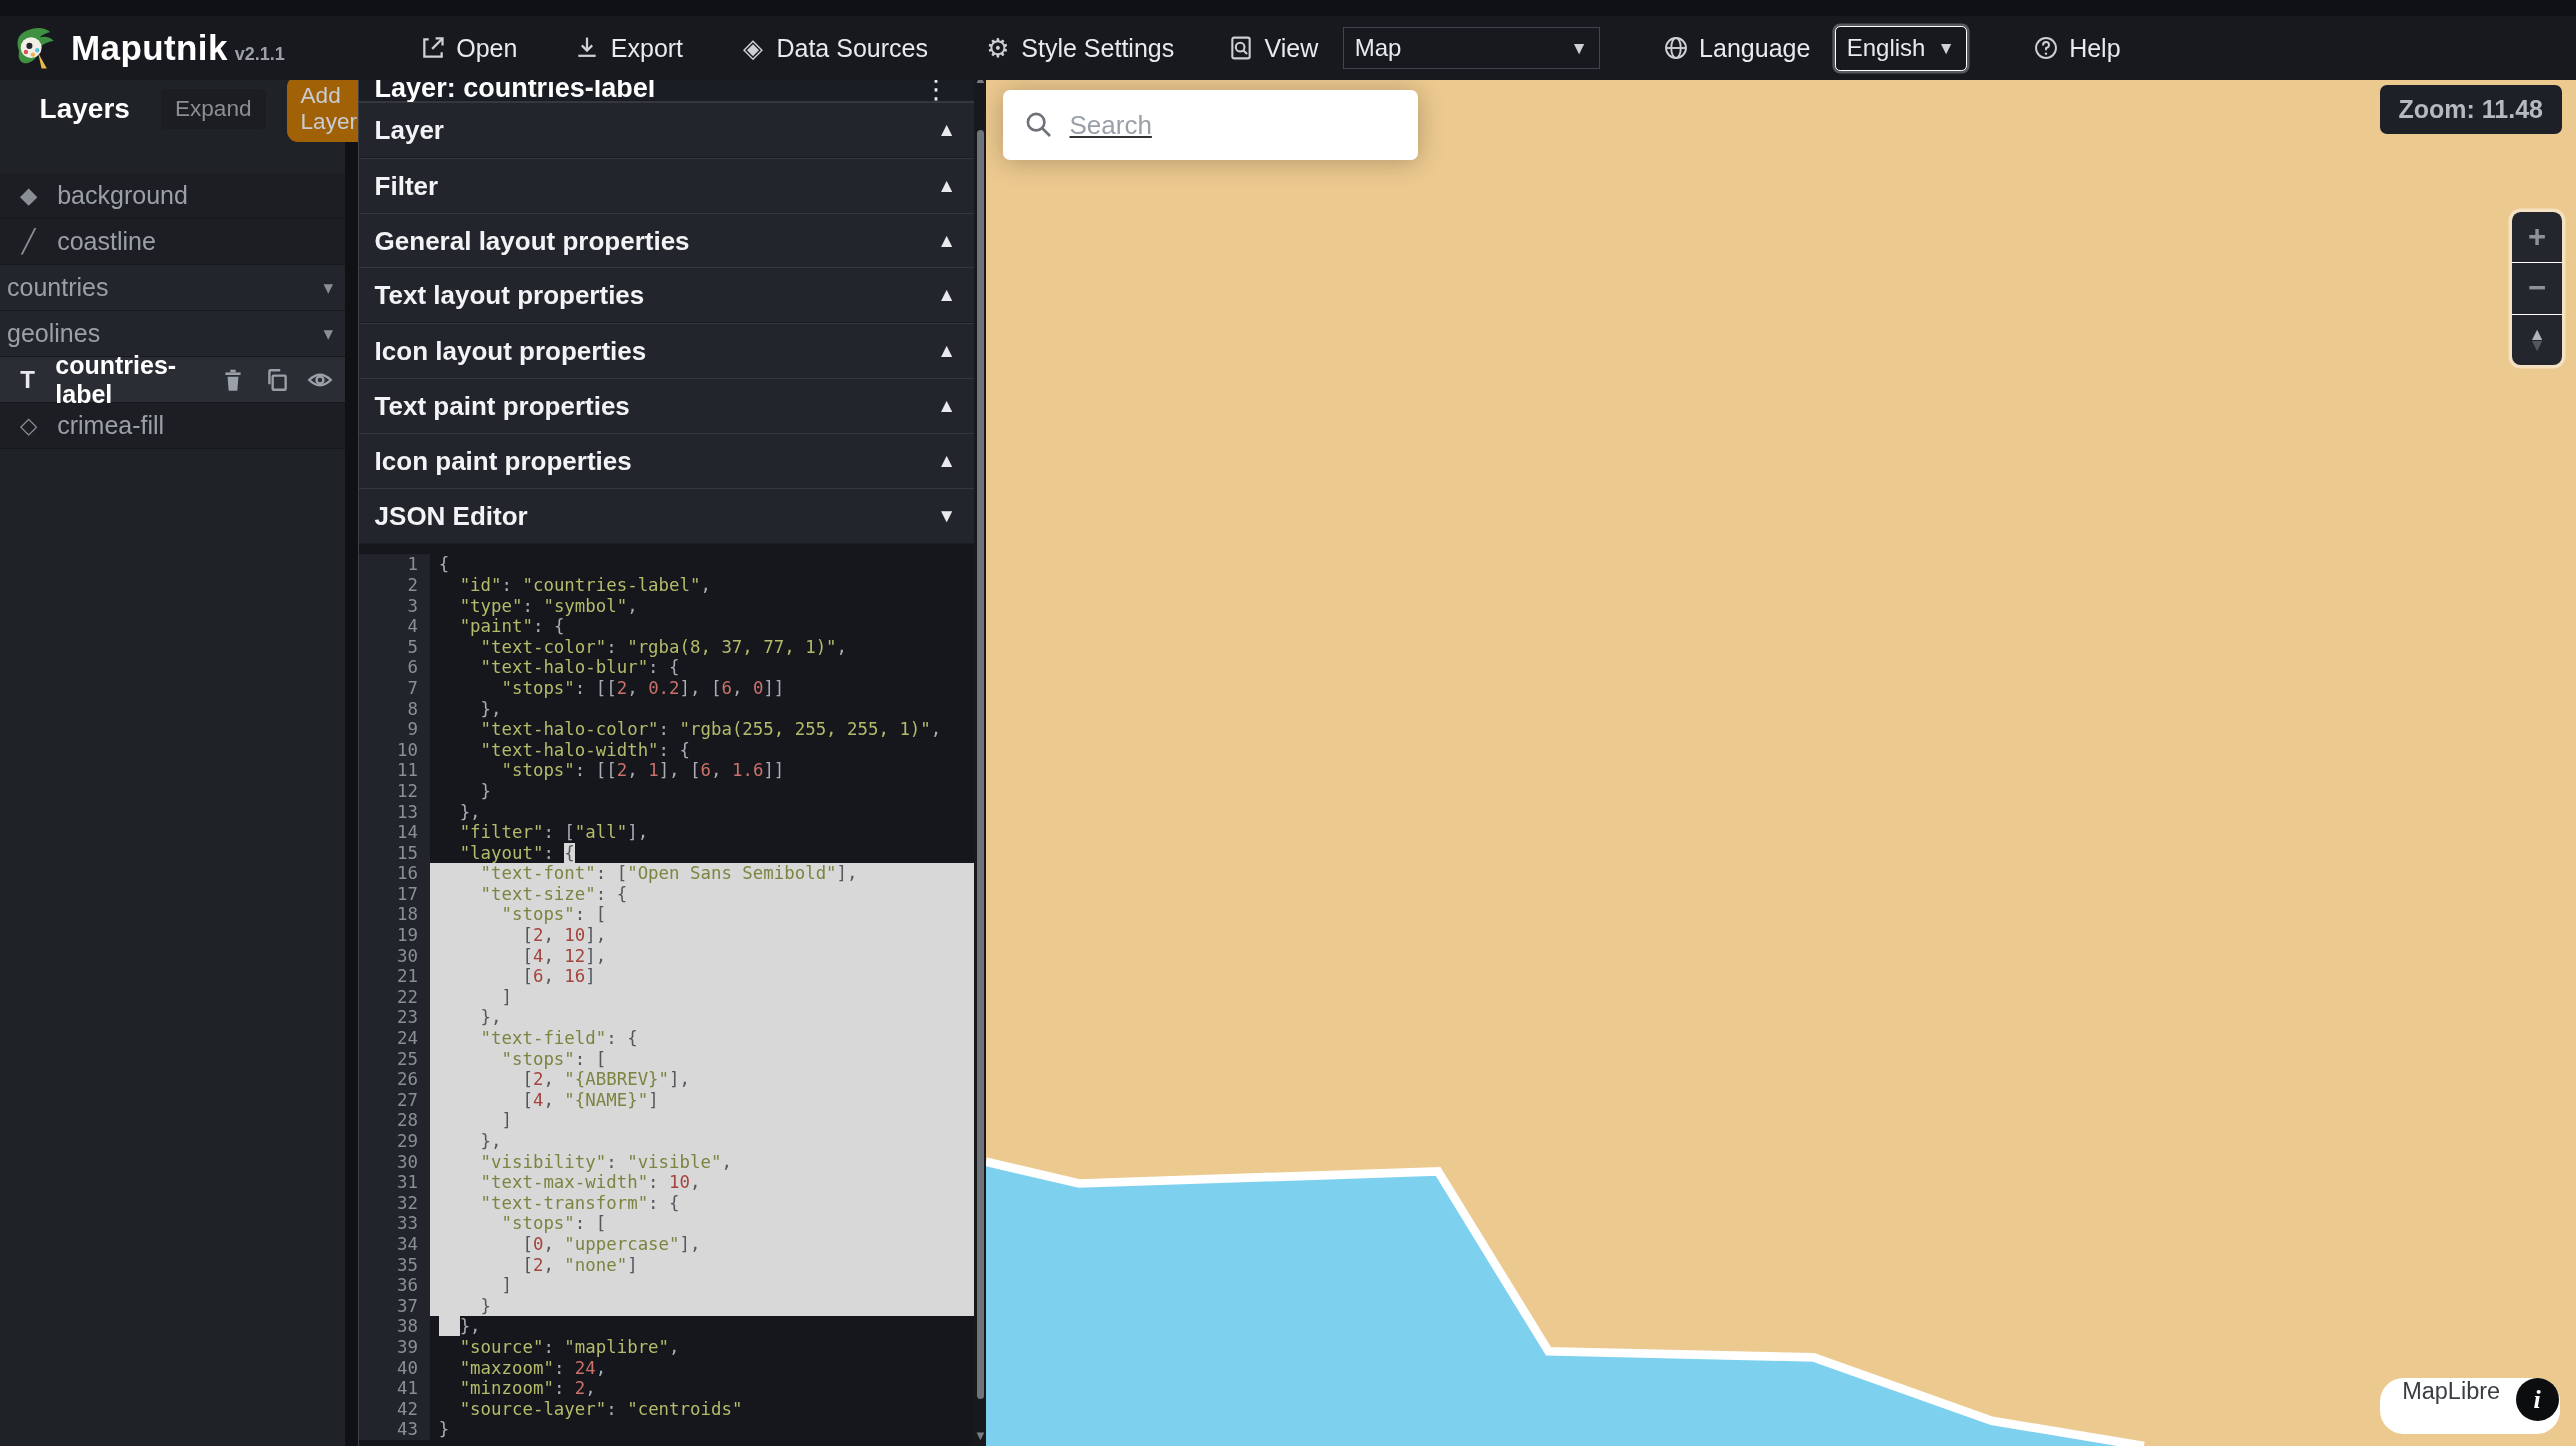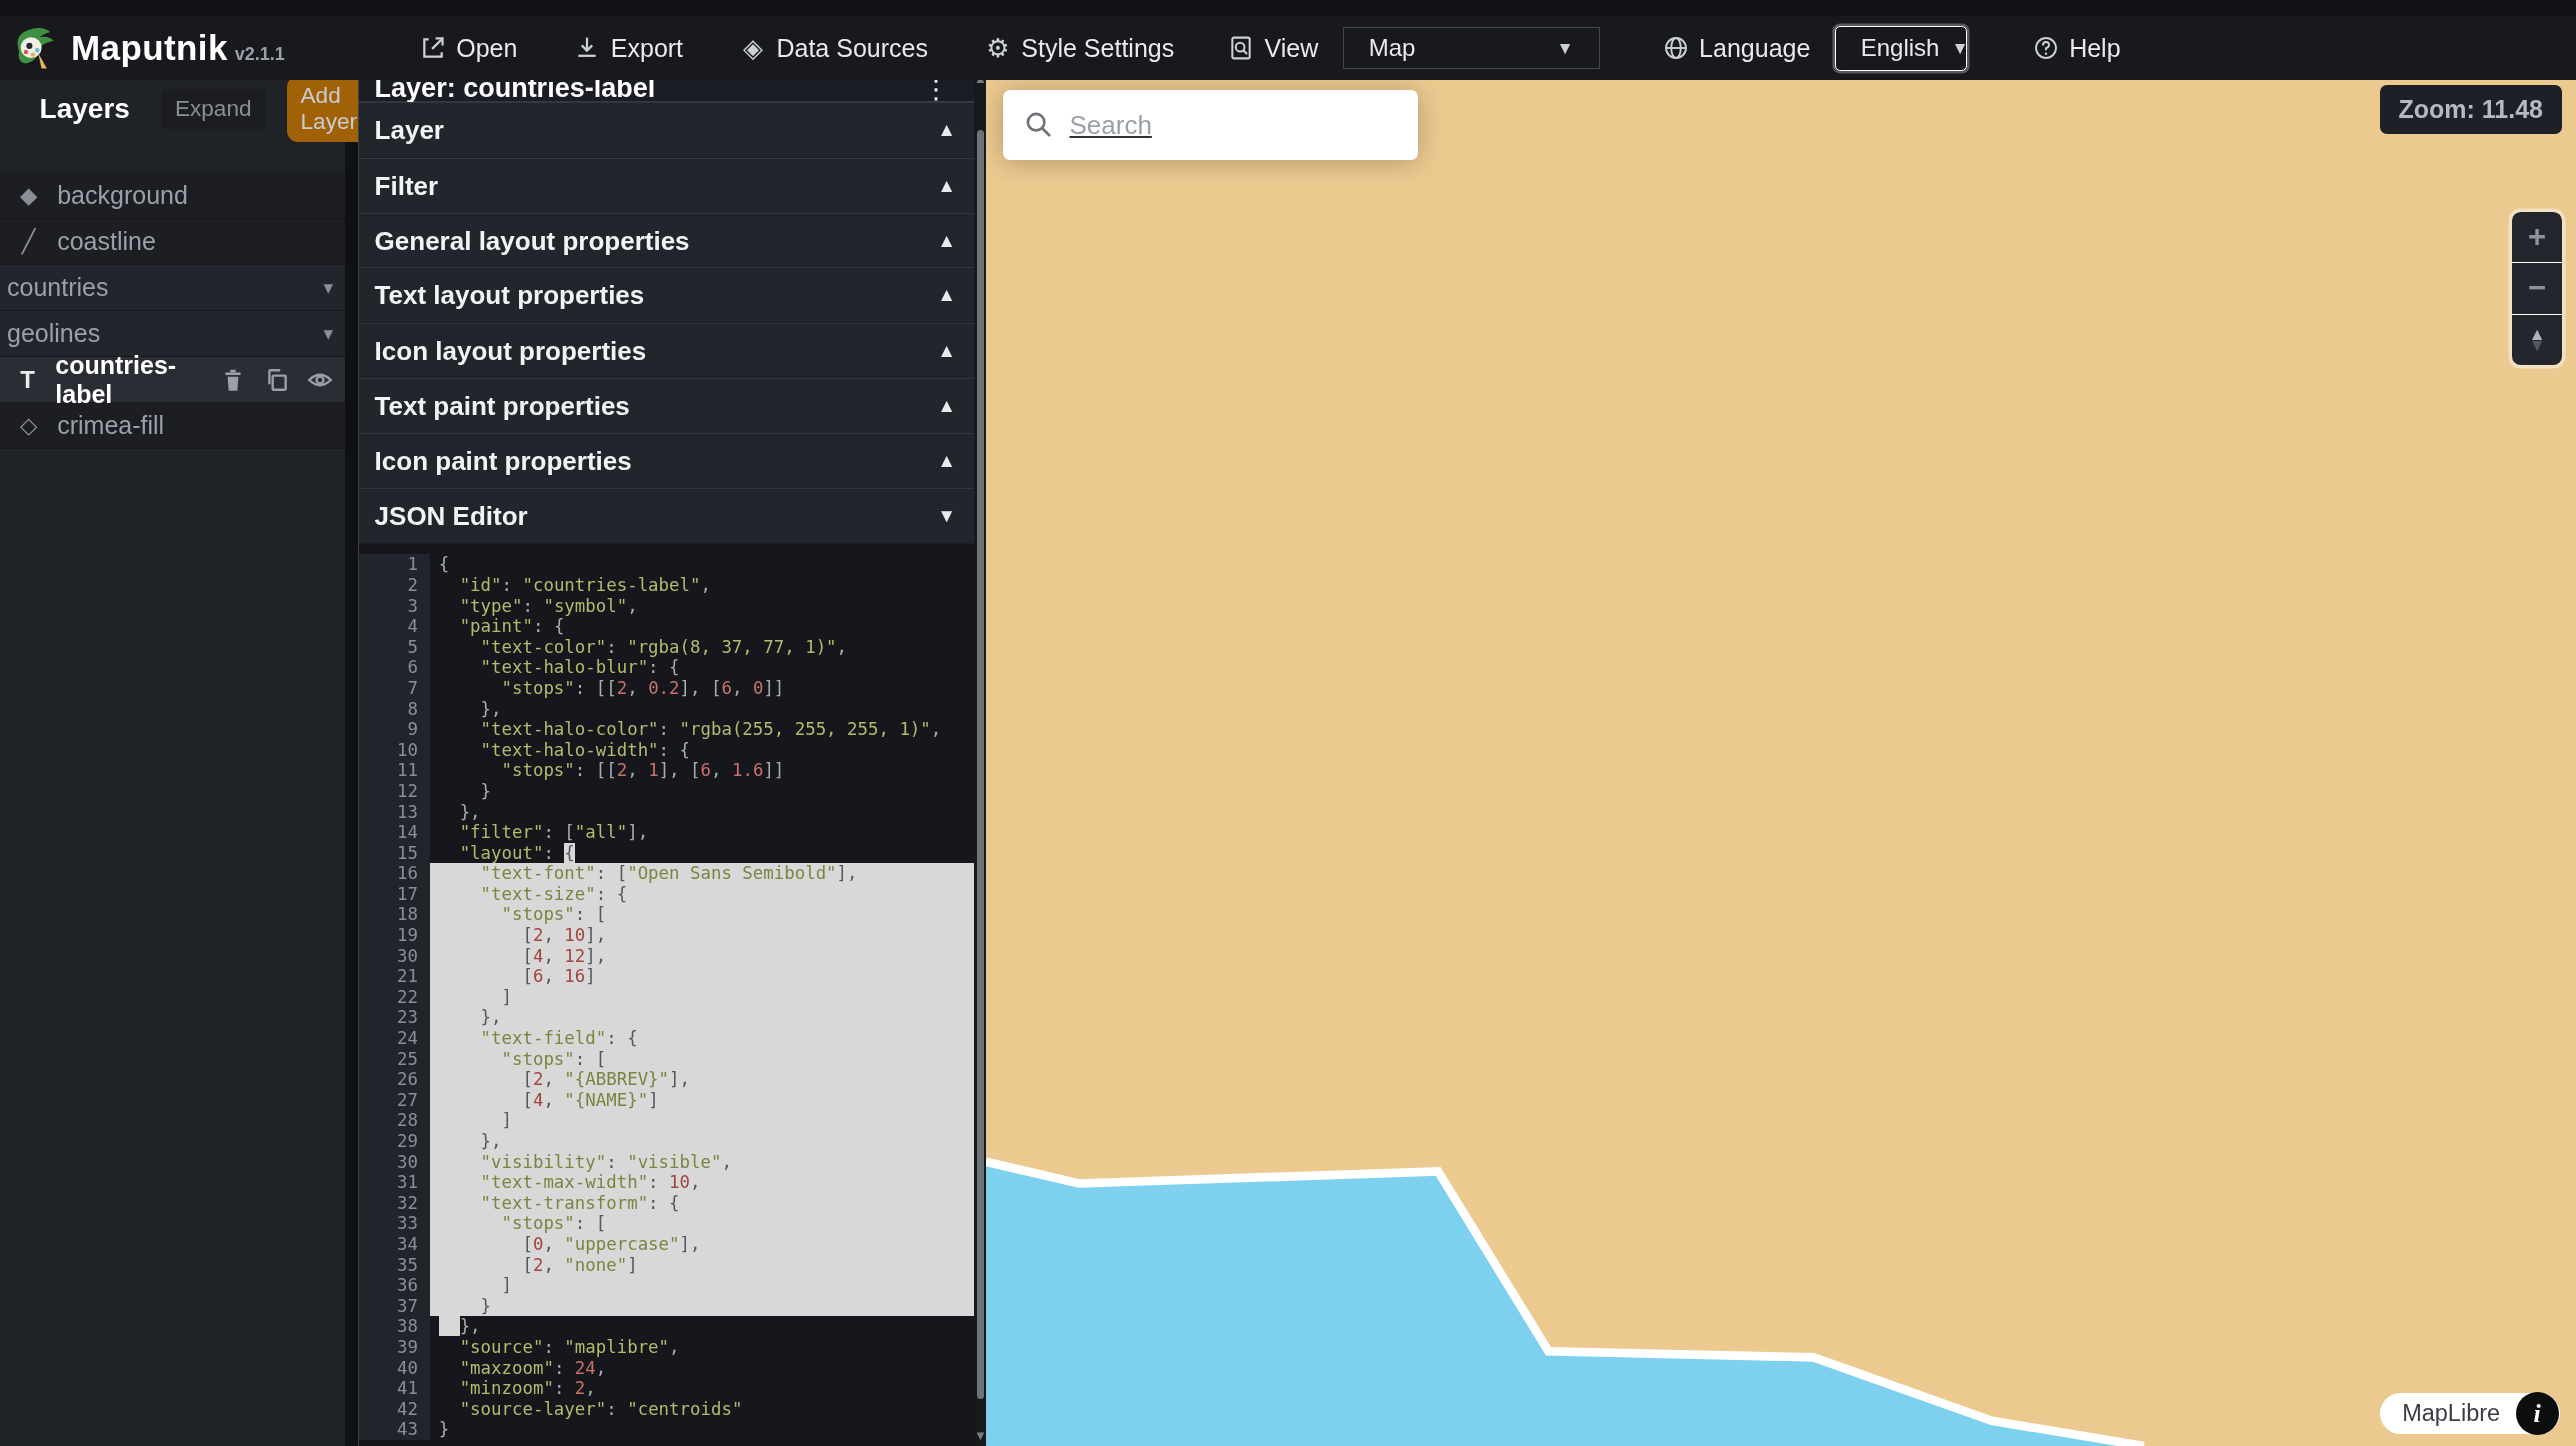--- a/index.html
+++ b/index.html
@@ -15,21 +15,21 @@
   .appver { color:#9aa0a7; font-size:18px; font-weight:bold; margin-left:7px; margin-top:12px; }
   .menu-item { display:flex; align-items:center; gap:10.4px; color:#e8eaed; font-size:25px;
     cursor:pointer; }
   .micon { width:26px; height:26px; display:inline-flex; align-items:center; justify-content:center;
     color:#cdd0d5; font-size:26px; line-height:1; }
   .mi-open{ margin-left:135px; } .mi-export{ margin-left:57px; } .mi-data{ margin-left:57px; }
   .mi-style{ margin-left:57px; } 
   .viewgrp{ margin-left:54px; } .langgrp{ margin-left:63px; } .helpgrp{ margin-left:66px; }
   .tb-select { height:42px; background:#17191e; border:0.9px solid #41454c; color:#e8eaed;
     font-size:24px; display:flex; align-items:center; justify-content:space-between;
-    padding:0 25px; margin-left:14px; cursor:pointer; }
+    padding:0 11px; margin-left:14px; cursor:pointer; }
   #view-select { width:257px; }
   #lang-select { width:132px; border:1.7px solid #fff; border-radius:5.2px;
     box-shadow:0 0 0 2.6px rgba(255,255,255,.28); height:45px; }
   .caret { font-size:17.4px; color:#cdd0d5; margin-left:12px; }
 
   
   #sidebar { position:absolute; left:0; top:64px; width:345px; height:1382px;
     background:#1f2227; }
   #sidebar-head { display:flex; align-items:center; padding:12px 10.4px 12px 15.6px; }
   #layers-title { color:#fff; font-size:28px; font-weight:bold; flex:0 0 auto;margin-left:24px; }
@@ -102,22 +102,22 @@
     background:#1d2026; border-radius:7px; color:#b6bac0; font-size:25px; font-weight:bold;
     display:flex; align-items:center; }
   #mapctl { position:absolute; right:14px; top:148px; width:50px; height:153px;
     background:#23262c; border-radius:8.7px; box-shadow:0 0 0 3.5px rgba(255,255,255,.45);
     display:flex; flex-direction:column; overflow:hidden; }
   .mc-btn { flex:1; display:flex; align-items:center; justify-content:center;
     color:#8e9298; font-size:31px; font-weight:bold; cursor:pointer; }
   .mc-btn + .mc-btn { border-top:1.7px solid #fff; }
   #compass { flex-direction:column; line-height:.62; font-size:17.4px; }
   #compass .c-up { color:#b0b4ba; } #compass .c-dn { color:#54585e; }
-  #attribution { position:absolute; right:15.6px; bottom:12px; height:41px;
-    background:#fff; border-radius:23.5px; display:flex; align-items:center; padding-left:22.6px; }
+  #attribution { position:absolute; right:15.6px; bottom:12px; height:56px;
+    background:#fff; border-radius:23.5px; display:flex; align-items:flex-start; padding-left:22.6px; }
   #attr-text { color:#3a3e44; font-size:23.5px; margin-right:15.6px; }
   #attr-info { width:43px; height:43px; border-radius:50%; background:#0c0d0f; color:#fff;
     display:flex; align-items:center; justify-content:center; font-size:26px;
     font-family:"Liberation Serif", serif; font-weight:bold; font-style:italic; cursor:pointer;
     margin-right:1.7px; }
   svg.ic { width:100%; height:100%; display:block; }
 </style>
 </head>
 <body>
 

